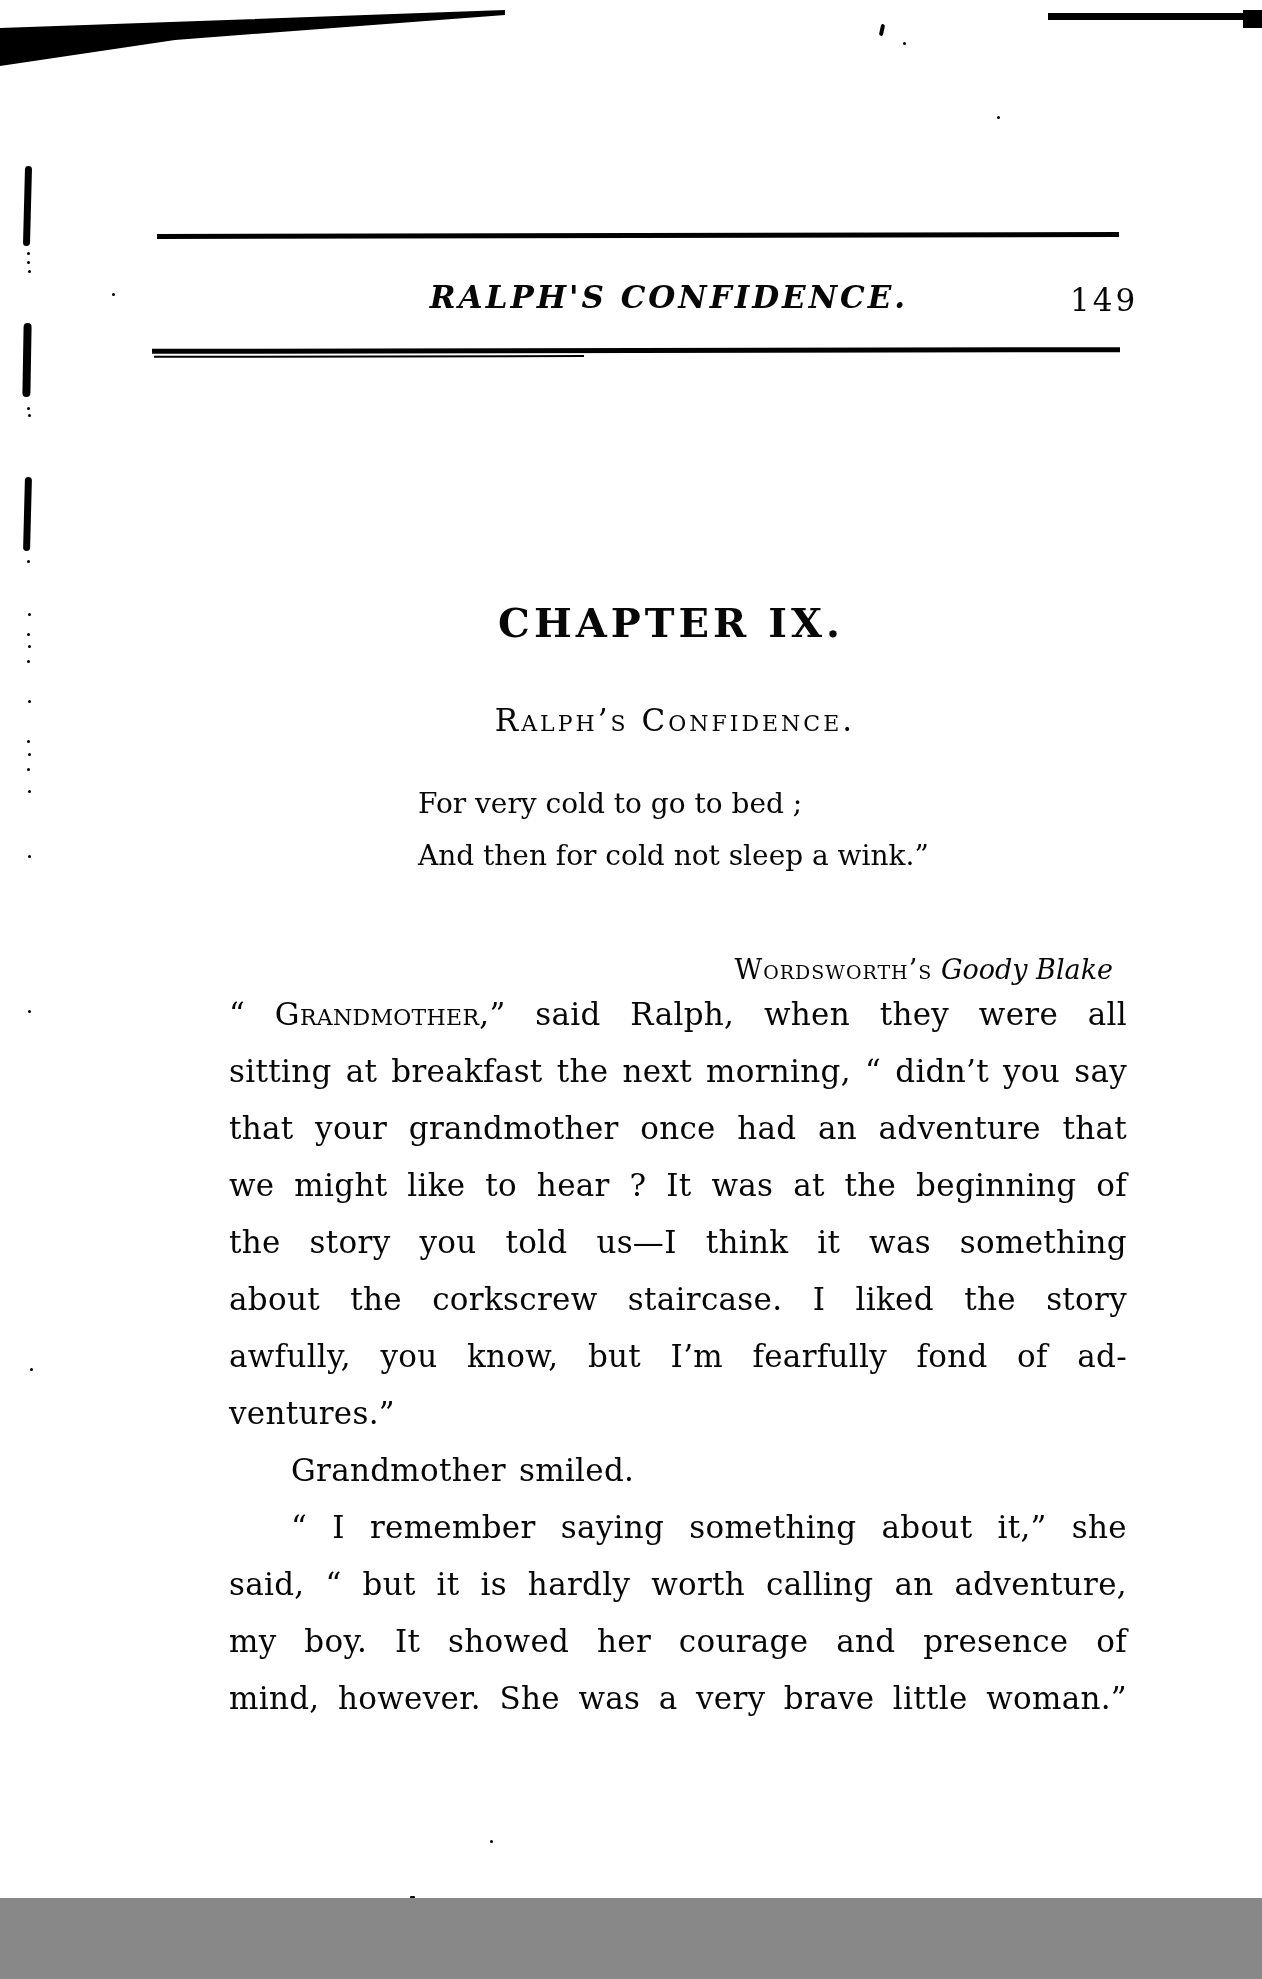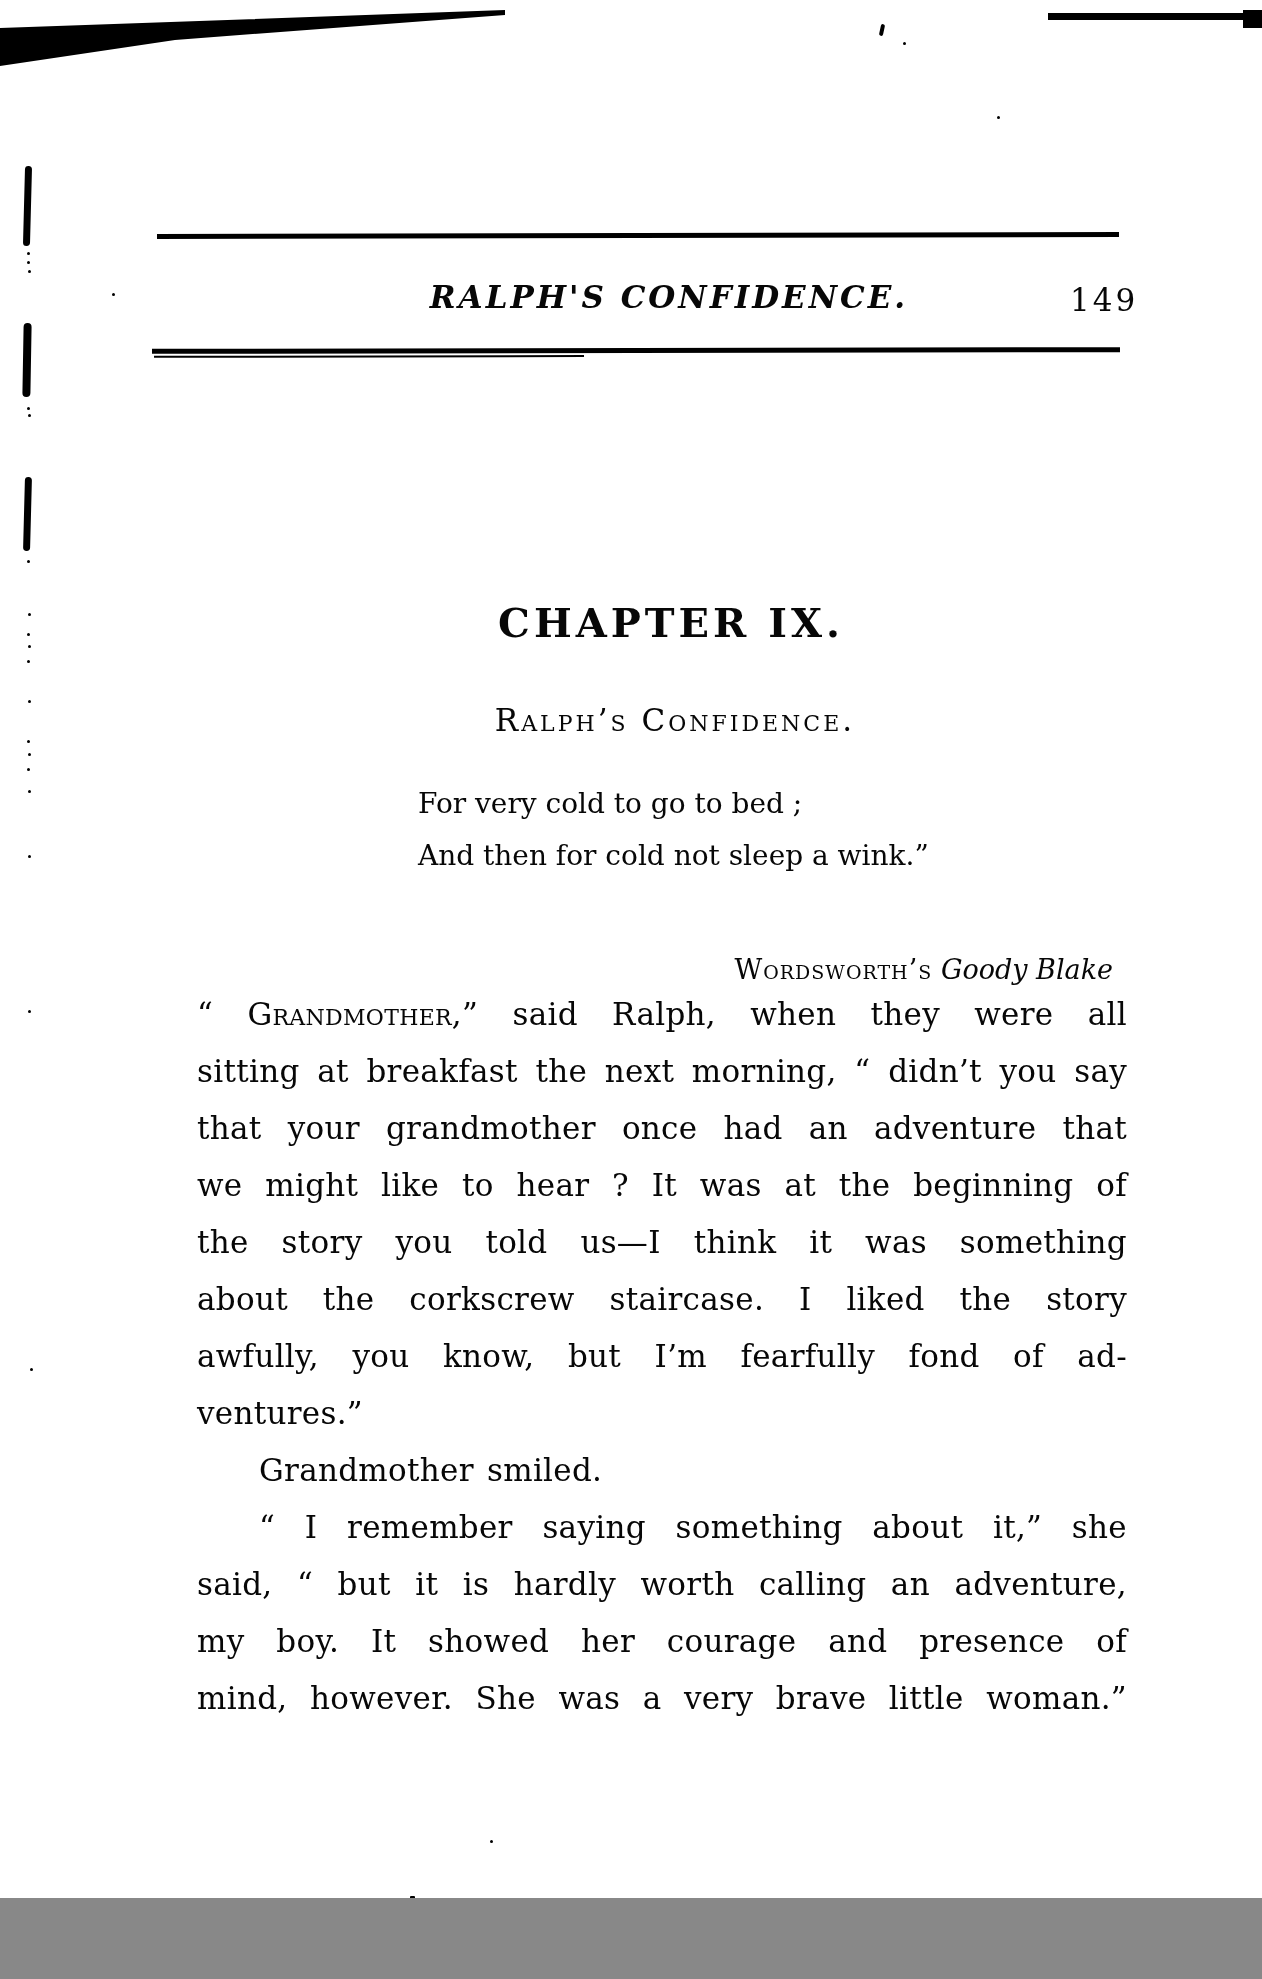--- a/index.html
+++ b/index.html
@@ -45,21 +45,21 @@
   .ep-line{white-space:nowrap;}
   .ep-indent{padding-left:66px;}
   .attribution{position:absolute;top:914px;right:149px;font-size:27px;white-space:nowrap;margin-top:40px;}
   .sc{font-variant:small-caps;letter-spacing:1px;}
   .work{font-style:italic;}
   
   .body-text{
     position:absolute;left:197px;top:986px;width:930px;
     font-size:31px;line-height:57px;word-spacing:3px;letter-spacing:0.3px;
   }
-  .bl{text-align:justify;text-align-last:justify;}
+  .bl{text-align:justify;text-align-last:justify;margin-left:32px;}
   .bl.end{text-align:left;text-align-last:auto;}
   .bl.indent{text-indent:62px;}
   .sc-lead{font-variant:small-caps;}
 </style>
 </head>
 <body>
 
 <div class="page">
 
   <svg class="wedge" width="520" height="80">

